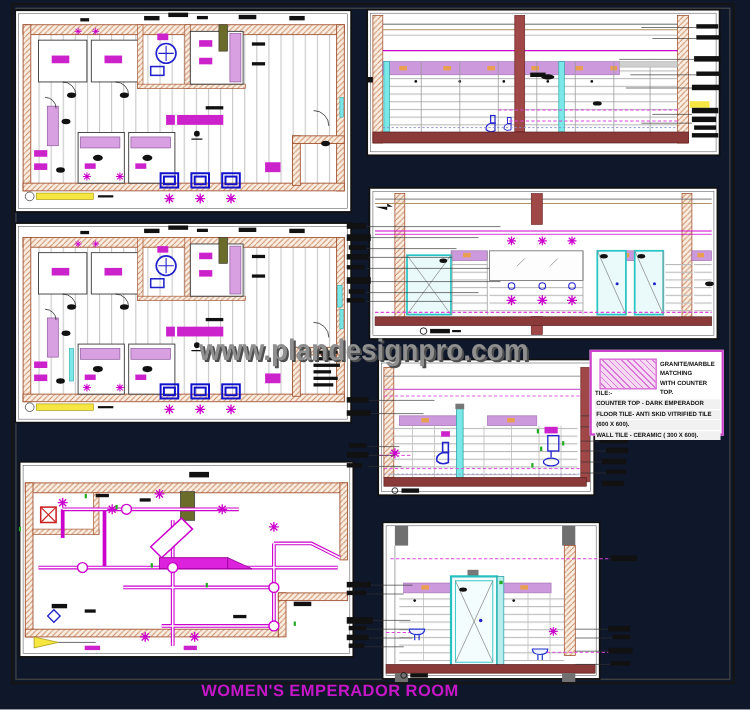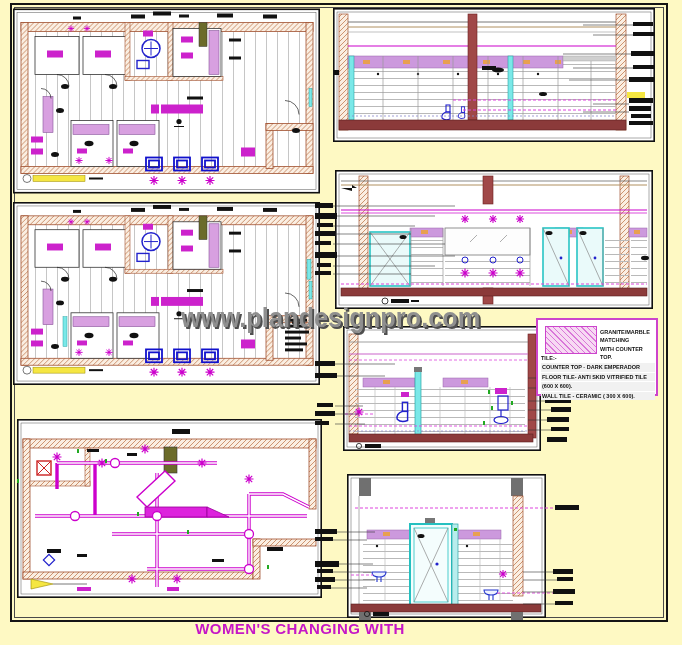--- a/index.html
+++ b/index.html
@@ -1,18 +1,18 @@
 <!DOCTYPE html>
 <html><head>
 <meta charset="utf-8">
 <style>
   html,body{margin:0;padding:0;background:#ffffff;}
   body{width:682px;height:645px;position:relative;overflow:hidden;
        font-family:"Liberation Sans",sans-serif;}
-  #sheet{position:absolute;left:0;top:0;width:682px;height:645px;background:#fef9c3;}
+  #sheet{position:absolute;left:0;top:0;width:682px;height:645px;background:#0f172a;}
   .border-outer{position:absolute;left:10px;top:3px;width:654px;height:615px;
        border:2px solid #151515;}
   .border-inner{position:absolute;left:2px;top:2px;right:2px;bottom:2px;
        border:1px solid #4a4a4a;}
   .drawing{position:absolute;}
   svg{display:block;}
   #watermark{position:absolute;left:181px;top:303px;width:340px;
        font-size:27px;font-weight:bold;color:#8f8f8f;
        text-shadow:2px 2px 0 #4f4f4f;letter-spacing:0px;z-index:60;
        white-space:nowrap;transform:scaleX(0.94);transform-origin:left;}
@@ -585,15 +585,15 @@
     <div class="lines">
       <div>COUNTER TOP - DARK EMPERADOR</div>
       <div>FLOOR TILE- ANTI SKID VITRIFIED TILE</div>
       <div>(600 X 600).</div>
       <div>WALL TILE - CERAMIC ( 300 X 600).</div>
     </div>
   </div>
 
   <div id="watermark">www.plandesignpro.com</div>
 
-  <div id="title">WOMEN'S CHANGING WITH</div>
+  <div id="title">WOMEN'S EMPERADOR ROOM</div>
 
 </div>
 
 </body></html>

